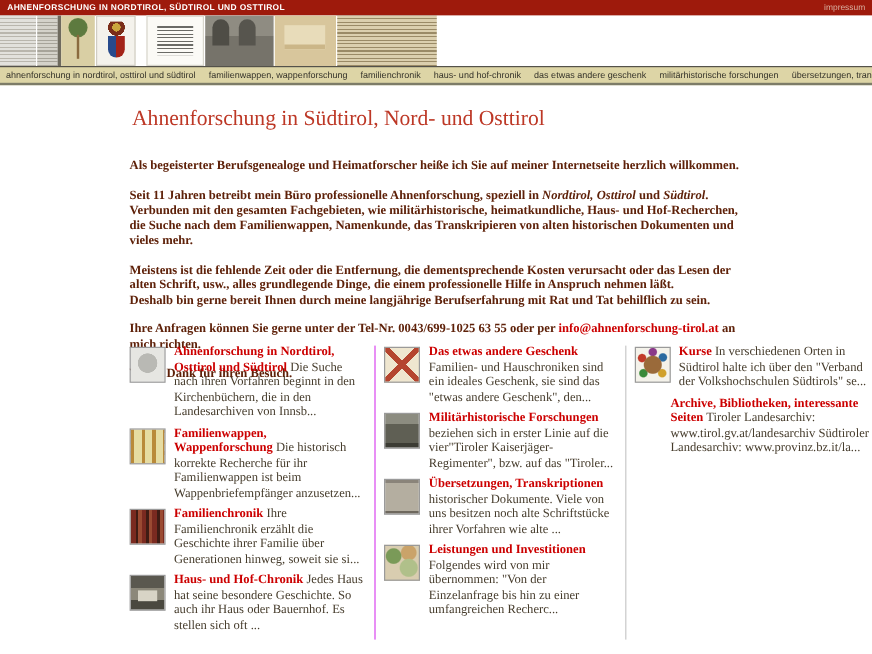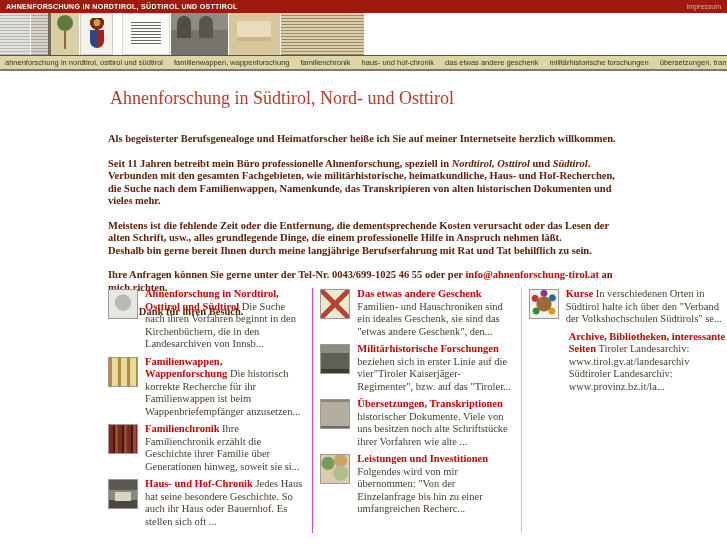--- a/index.html
+++ b/index.html
@@ -66,21 +66,21 @@
   }
   .col{box-sizing:border-box;}
   .col-1{width:206px;padding-right:8px;}
   .col-2{width:210px;border-left:1px solid #d946ef;padding-left:7px;padding-right:8px;}
   .col-3{width:208px;border-left:1px solid #c9c9c9;padding-left:7px;}
   .teaser{display:flex;margin-bottom:5px;}
   .teaser .thumb{
     flex:0 0 30px;width:30px;height:30px;margin-right:7px;margin-top:1px;
     border:1px solid #9a9a9a;box-sizing:border-box;cursor:pointer;
   }
-  .teaser.no-thumb{margin-left:40px;}
+  .teaser.no-thumb{margin-left:30px;}
   .teaser p{
     margin:0;font-size:10.5px;line-height:12.5px;color:#463c2c;
   }
   .teaser .tt{color:#cc0000;font-weight:bold;cursor:pointer;}
   
   .thumb-map{background:radial-gradient(circle at 50% 45%,#b9b9b4 0 38%,#e6e6e2 40%);}
   .thumb-wappen{background:
     repeating-linear-gradient(90deg,#b98a3a 0 3px,#e6dca2 3px 9px),
     repeating-linear-gradient(#9a5a30 0 3px,rgba(230,220,162,.55) 3px 9px);}
   .thumb-archiv{background:repeating-linear-gradient(90deg,#7a2a20 0 4px,#3f1c14 4px 6px,#9a4a32 6px 9px);}
@@ -131,21 +131,21 @@
   <a>militärhistorische forschungen</a>
   <a>übersetzungen, transkriptionen</a>
 
 </div>
 
 <div class="content">
   <h1 class="page-title">Ahnenforschung in Südtirol, Nord- und Osttirol</h1>
   <p>Als begeisterter Berufsgenealoge und Heimatforscher heiße ich Sie auf meiner Internetseite herzlich willkommen.</p>
   <p><span>Seit 11 Jahren betreibt mein Büro professionelle Ahnenforschung, speziell in </span><span class="em">Nordtirol, Osttirol</span><span> und </span><span class="em">Südtirol</span><span>. Verbunden mit den gesamten Fachgebieten, wie militärhistorische, heimatkundliche, Haus- und Hof-Recherchen, die Suche nach dem Familienwappen, Namenkunde, das Transkripieren von alten historischen Dokumenten und vieles mehr.</span></p>
   <p><span>Meistens ist die fehlende Zeit oder die Entfernung, die dementsprechende Kosten verursacht oder das Lesen der alten Schrift, usw., alles grundlegende Dinge, die einem professionelle Hilfe in Anspruch nehmen läßt.</span><br><span>Deshalb bin gerne bereit Ihnen durch meine langjährige Berufserfahrung mit Rat und Tat behilflich zu sein.</span></p>
-  <p><span>Ihre Anfragen können Sie gerne unter der Tel-Nr. 0043/699-1025 46 55 oder per </span><span class="email-link">info@ahnenforschung-tirol.at</span><span> an mich richten.</span></p>
+  <p><span>Ihre Anfragen können Sie gerne unter der Tel-Nr. 0043/699-1025 63 55 oder per </span><span class="email-link">info@ahnenforschung-tirol.at</span><span> an mich richten.</span></p>
   <p>Vielen Dank für ihren Besuch.</p>
 </div>
 
 <div class="columns">
 
   <div class="col col-1">
     <div class="teaser">
       <div class="thumb thumb-map"></div>
       <p><span class="tt">Ahnenforschung in Nordtirol, Osttirol und Südtirol</span> <span>Die Suche nach ihren Vorfahren beginnt in den Kirchenbüchern, die in den Landesarchiven von Innsb...</span></p>
     </div>

